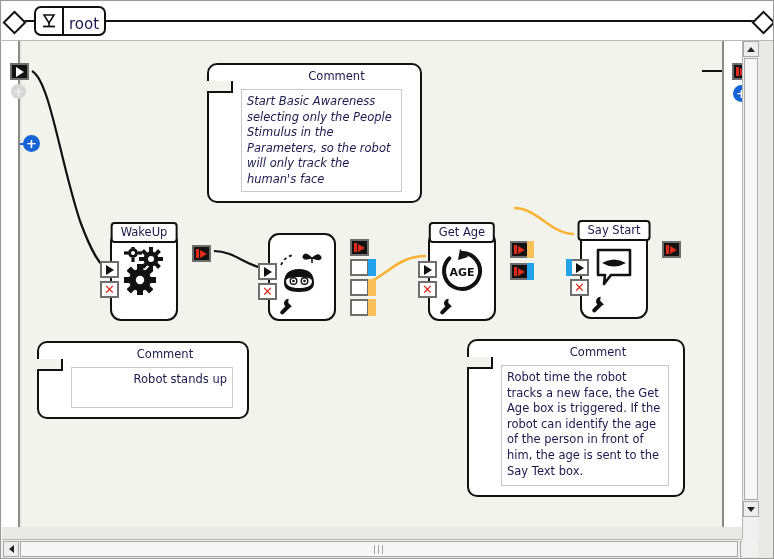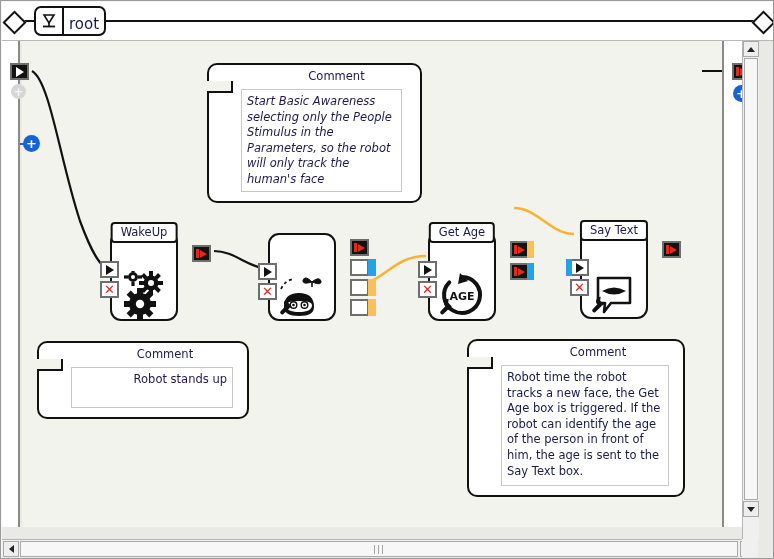--- a/index.html
+++ b/index.html
@@ -64,21 +64,21 @@
   .tri-right{border-top:4px solid transparent;border-bottom:4px solid transparent;border-left:5px solid #222;}
 
   
   .node{position:absolute;background:#ffffff;border:2.5px solid #111;border-radius:11px;
         box-sizing:border-box;}
   .node-title{position:absolute;top:-11px;left:50%;transform:translateX(-50%);
               background:#ffffff;border:2.5px solid #111;border-radius:4px;
               padding:1px 8px 2px 8px;font-size:11.5px;color:#1a1a4e;white-space:nowrap;
               box-sizing:border-box;}
   .node-body{position:absolute;left:0;top:14px;right:0;bottom:0;
-             display:flex;align-items:flex-end;justify-content:center;}
+             display:flex;align-items:flex-start;justify-content:center;}
   .wrench{position:absolute;left:5px;bottom:3px;width:20px;height:20px;}
 
   
   .port{position:absolute;width:19px;height:17px;box-sizing:border-box;
         border:2px solid #6e6e6e;background:#ffffff;
         display:flex;align-items:center;justify-content:center;}
   .port.dark{background:#121212;}
   .port-play{width:0;height:0;border-top:5px solid transparent;border-bottom:5px solid transparent;border-left:8px solid #111;}
   .port-out{display:flex;align-items:center;gap:1px;}
   .port-out .bar{width:3px;height:9px;background:#e22a1b;}
@@ -309,21 +309,21 @@
       <div class="port dark" style="left:80px;top:30px;">
         <span class="port-out">
           <span class="bar"></span>
             <span class="arw"></span>
         </span>
         <span class="tab tab-blue" style="position:absolute;right:-7px;top:-2px;width:7px;height:17px;"></span>
       </div>
     </div>
 
     <div class="node" style="left:578px;top:188px;width:68px;height:90px;">
-      <div class="node-title">Say Text</div>
+      <div class="node-title">Say Start</div>
       <div class="node-body">
         <svg width="46" height="44" viewBox="0 0 46 44">
           <path d="M7 5 H39 V30 H20 L13 39 L14 30 H7 Z" fill="#ffffff" stroke="#111" stroke-width="2.6" stroke-linejoin="round"></path>
           <path d="M11 18 q12 -7 24 0 q-12 7 -24 0 z" fill="#111"></path>
         </svg>
       </div>
       <svg class="wrench" viewBox="0 0 22 22">
         <path d="M15 3 a5 5 0 1 0 3.5 8.5 L18 11 l-3.5 -3.5 z M13.5 9 L6 17 a2.2 2.2 0 0 0 3 3 l8 -7.5 z" fill="#111"></path>
       </svg>
       <div class="port" style="left:-12px;top:28px;">

